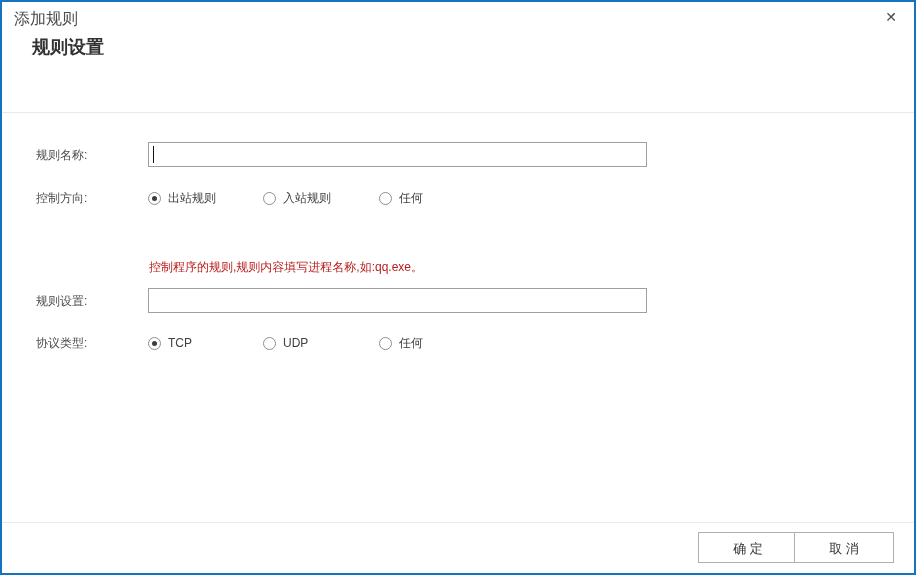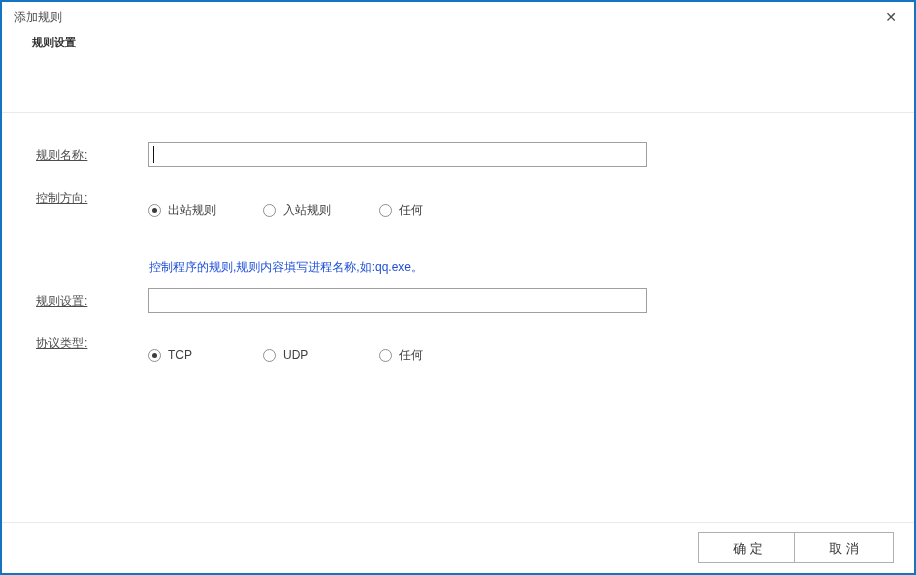--- a/index.html
+++ b/index.html
@@ -6,51 +6,51 @@
     --accent:#1673c2; --divider:#e9e9e9; --input-border:#9f9f9f;
     --button-border:#b0b0b0; --text:#404040;
   }
   html,body{margin:0;padding:0;}
   body{
     width:916px;height:575px;position:relative;background:#fff;
     font-family:"Liberation Sans","DejaVu Sans",sans-serif;
     -webkit-font-smoothing:antialiased;overflow:hidden;
   }
   .dialog{position:absolute;inset:0;border:2px solid var(--accent);background:#fff;box-sizing:border-box;}
-  .title{position:absolute;left:12px;top:7px;font-size:12px;color:#4a4a4a;}
+  .title{position:absolute;left:12px;top:7px;font-size:16px;color:#4a4a4a;}
   .close{
     position:absolute;right:13px;top:5px;width:20px;height:20px;
     font-size:14px;color:#4a4a4a;text-align:center;line-height:20px;cursor:pointer;
   }
-  .heading{position:absolute;left:30px;top:33px;font-size:11px;font-weight:bold;color:#333;}
+  .heading{position:absolute;left:30px;top:33px;font-size:18px;font-weight:bold;color:#333;}
   .desc{position:absolute;left:55px;top:63px;font-size:12px;color:#757575;}
   .hline{position:absolute;left:0;right:0;border-top:1px solid var(--divider);}
   .hline.top{top:110px;}
   .hline.bottom{top:520px;}
   .row{position:absolute;left:0;right:0;height:25px;}
-  .flabel{position:absolute;left:34px;font-size:12px;color:#4d4d4d;line-height:16px;text-decoration:underline;}
+  .flabel{position:absolute;left:34px;font-size:12px;color:#4d4d4d;line-height:16px;}
   .txt{
     position:absolute;left:146px;top:0;width:499px;height:25px;box-sizing:border-box;
     border:1px solid var(--input-border);font-size:12px;padding:2px 5px;outline:none;
     font-family:inherit;color:#222;background:#fff;
   }
   .caret{position:absolute;left:151px;top:4px;width:1px;height:17px;background:#111;}
   .opt{
-    position:absolute;top:12px;display:flex;align-items:center;gap:7px;height:16px;
+    position:absolute;top:0;display:flex;align-items:center;gap:7px;height:16px;
     font-size:12px;color:var(--text);cursor:default;white-space:nowrap;text-align:center;
   }
   .radio{
     width:13px;height:13px;box-sizing:border-box;border:1px solid #8f8f8f;
     border-radius:50%;background:#fff;position:relative;flex:none;
   }
   .radio.selected::after{
     content:"";position:absolute;left:3px;top:3px;width:5px;height:5px;
     background:#3c3c3c;border-radius:50%;
   }
-  .hint{position:absolute;left:147px;top:257px;font-size:12px;color:#1d4ed8;}
+  .hint{position:absolute;left:147px;top:257px;font-size:12px;color:#b91c1c;}
   .btn{
     position:absolute;top:530px;width:100px;height:31px;box-sizing:border-box;
     background:#fff;border:1px solid var(--button-border);font-size:13px;color:#333;
     text-align:center;line-height:29px;cursor:pointer;
   }
   .btn.ok{left:696px;}
   .btn.cancel{left:792px;}
 </style>
 </head>
 <body>

